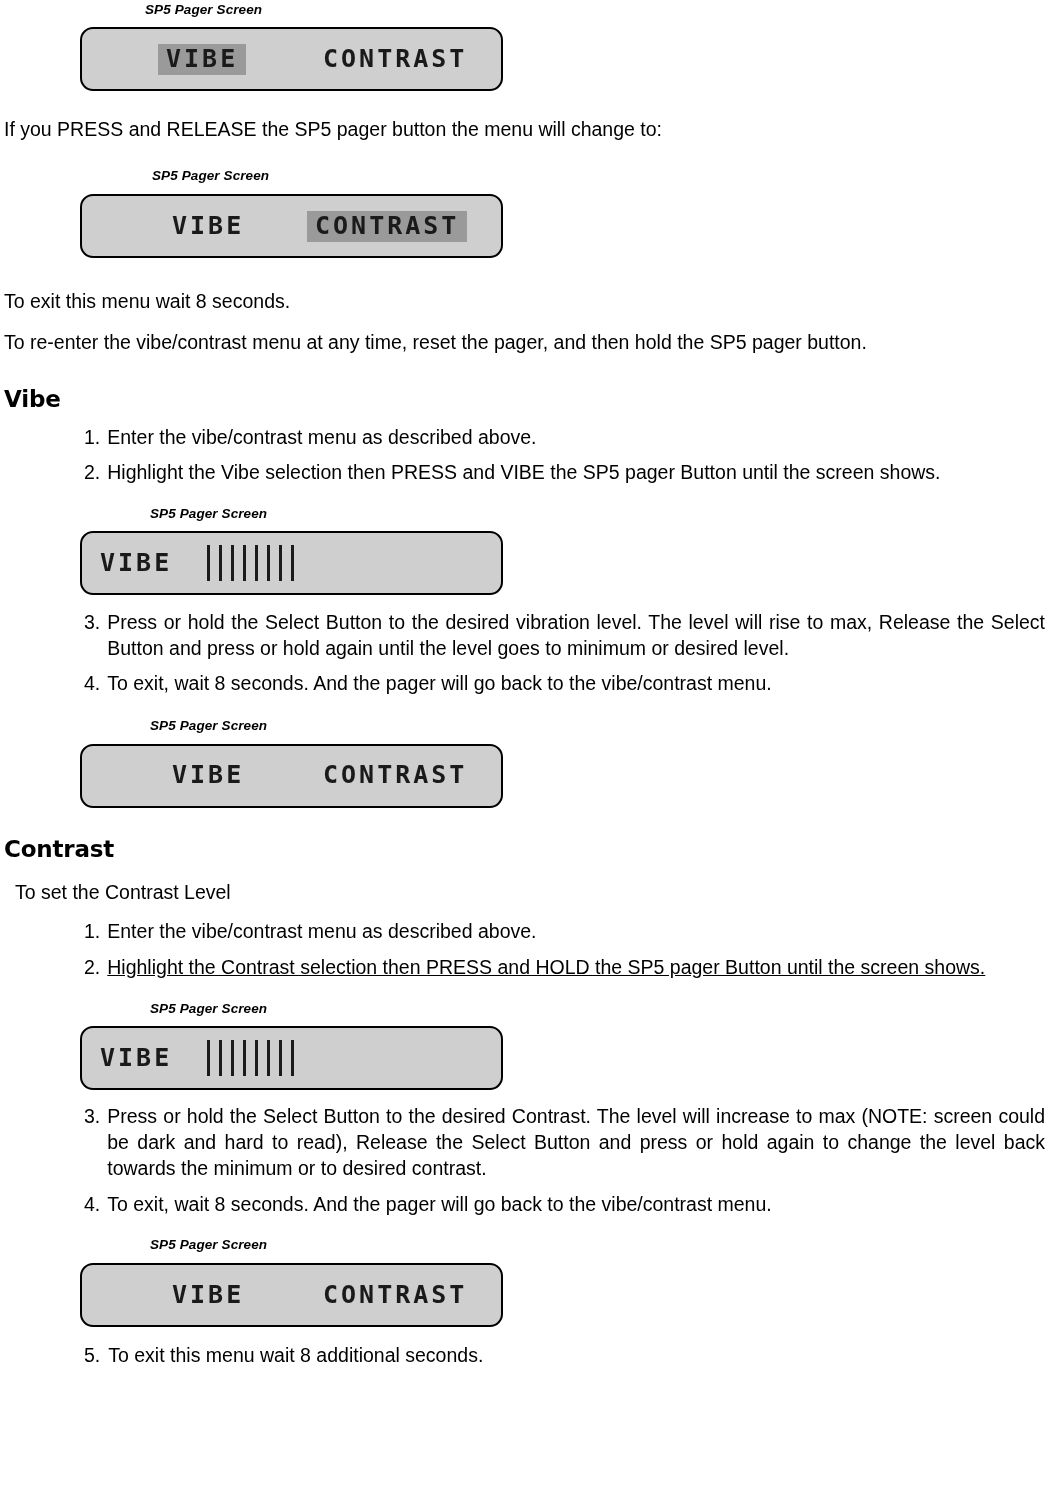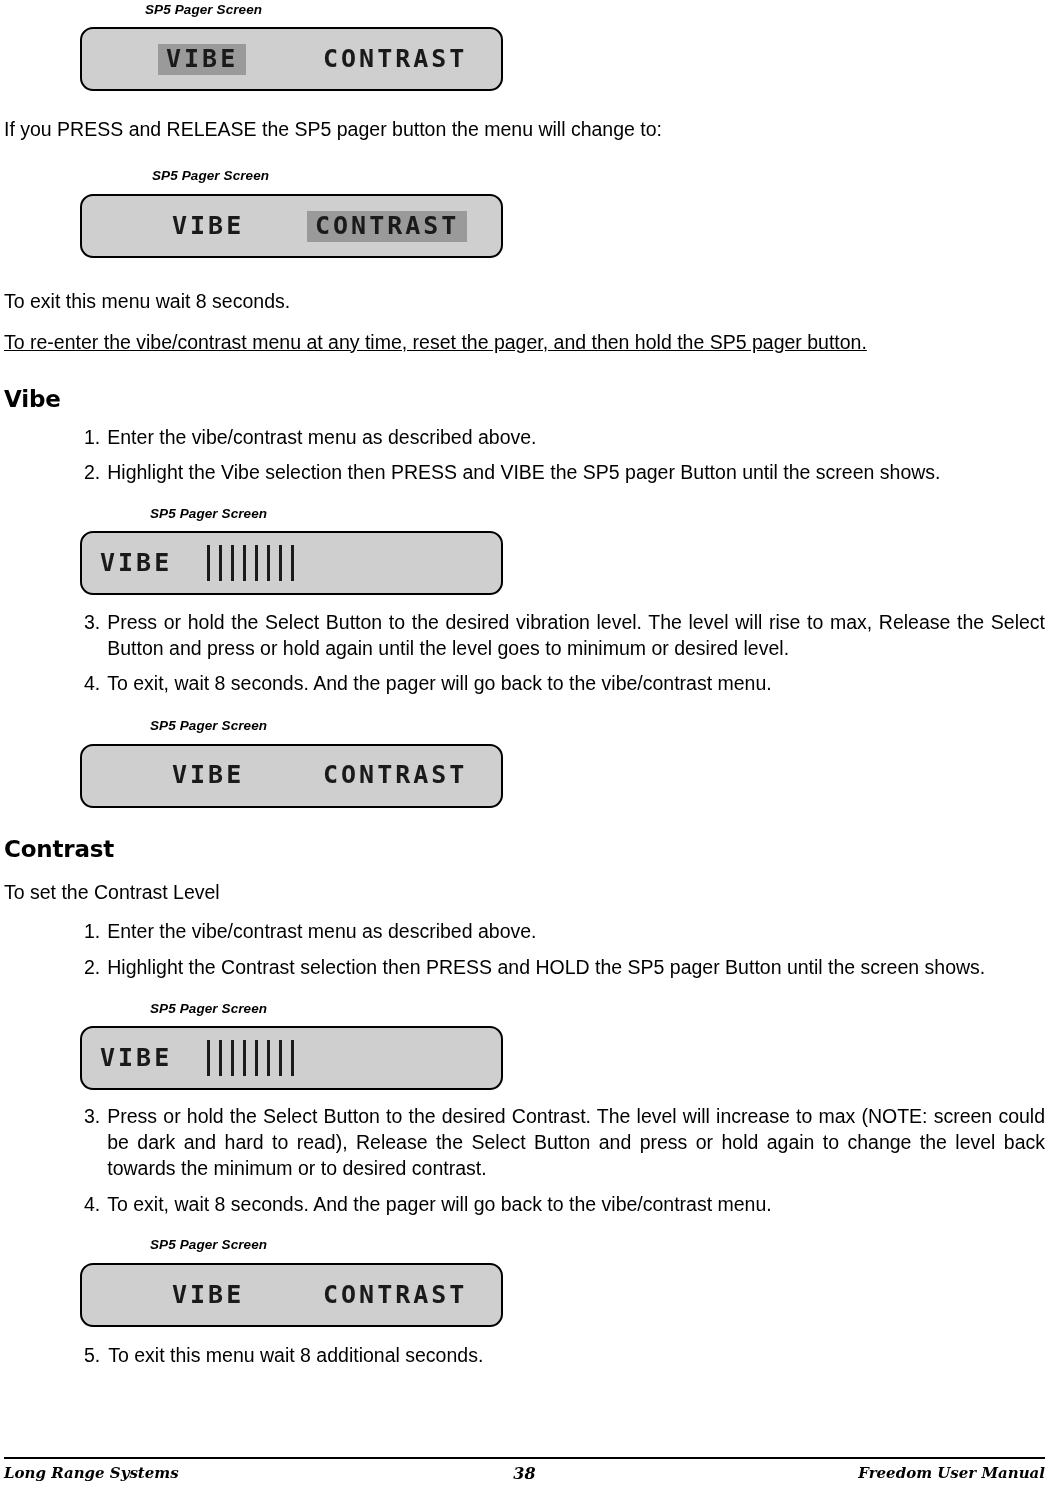--- a/index.html
+++ b/index.html
@@ -84,21 +84,20 @@
 
   
   p.body {
     font-size: 19.5px;
     line-height: 1.35;
     margin: 0;
     color: #000;
   }
   p.just {
     text-align: justify;
-    text-decoration: underline;
   }
   h2.section {
     font-family: "DejaVu Sans", sans-serif;
     font-size: 23px;
     font-weight: bold;
     margin: 0;
     letter-spacing: -0.2px;
   }
   .list-item {
     font-size: 19.5px;
@@ -216,30 +215,30 @@
 
     <div class="pager" style="margin-left:76px; margin-top:11px;">
       <div class="pager-inner">
         <div class="lcd-word" style="position:absolute; left:82px;">VIBE</div>
         <div class="lcd-word" style="position:absolute; left:233px;">CONTRAST</div>
       </div>
     </div>
 
     <h2 class="section" style="margin-top:28px;">Contrast</h2>
 
-    <p class="body" style="margin-top:17px;">To set the Contrast Level</p>
+    <p class="body" style="margin-top:17px;margin-left:11px;">To set the Contrast Level</p>
 
     <div class="list-item" style="margin-top:14px; margin-left:80px;">
       <span class="li-num">1.</span>
       <span class="li-text" style="margin-left:7px;">Enter the vibe/contrast menu as described above.</span>
     </div>
 
     <div class="list-item" style="margin-top:10px; margin-left:80px;">
       <span class="li-num">2.</span>
-      <span class="li-text" style="margin-left:7px;">Highlight the Contrast selection then PRESS and HOLD the SP5 pager Button until the screen shows.</span>
+      <span class="li-text" style="margin-left:7px;text-decoration:underline;">Highlight the Contrast selection then PRESS and HOLD the SP5 pager Button until the screen shows.</span>
     </div>
 
     <div class="caption" style="margin-left:146px; margin-top:21px;">SP5 Pager Screen</div>
 
     <div class="pager" style="margin-left:76px; margin-top:10px;">
       <div class="pager-inner">
         <div class="lcd-word" style="position:absolute; left:10px;">VIBE</div>
         <div class="bars" style="position:absolute; left:125px;">
           <span class="bar"></span>
           <span class="bar"></span>
@@ -272,18 +271,13 @@
       </div>
     </div>
 
     <div class="list-item" style="margin-top:16px; margin-left:80px;">
       <span class="li-num">5.</span>
       <span class="li-text" style="margin-left:8px;">To exit this menu wait 8 additional seconds.</span>
     </div>
 
   </div>
 
-  <div class="footer">
-    <span>Long Range Systems</span>
-    <span class="page-num">38</span>
-    <span>Freedom User Manual</span>
-  </div>
 </div>
 
 </body></html>

